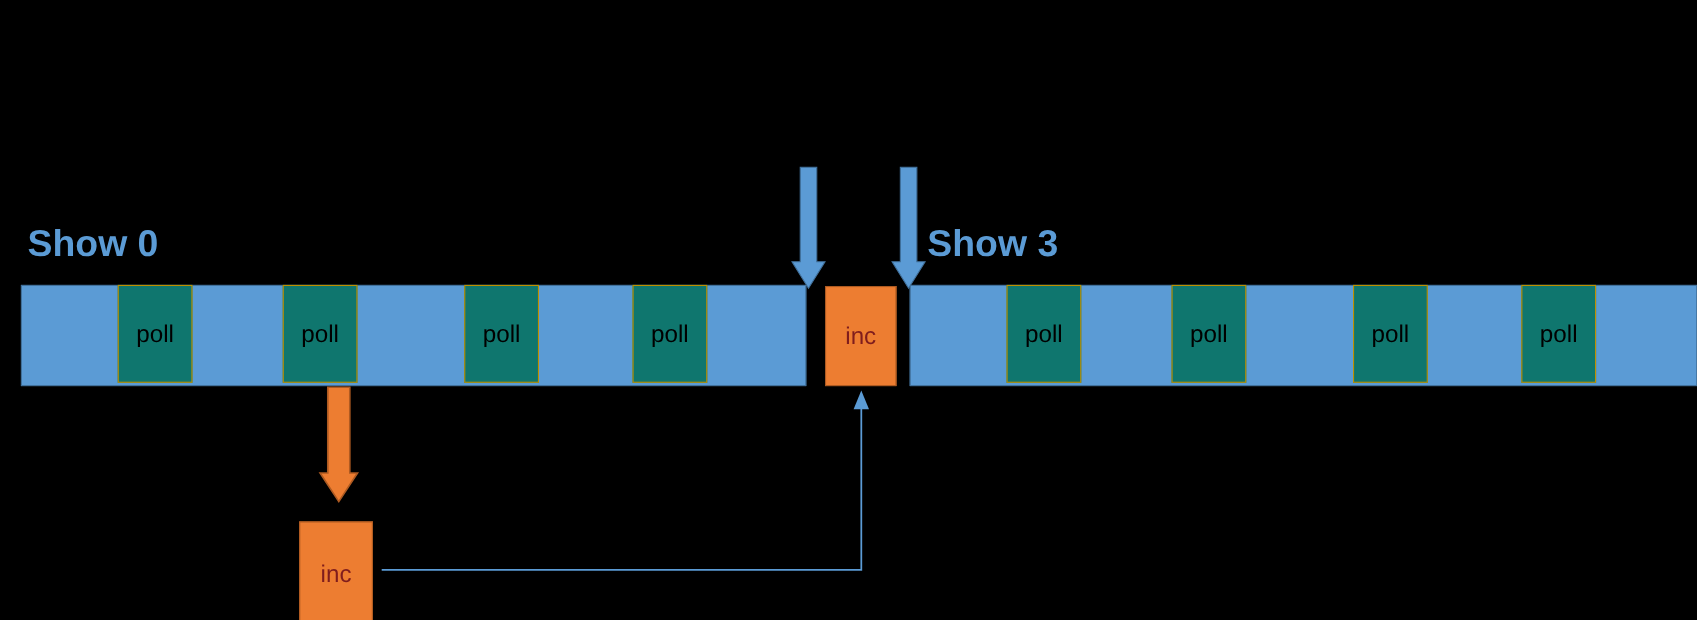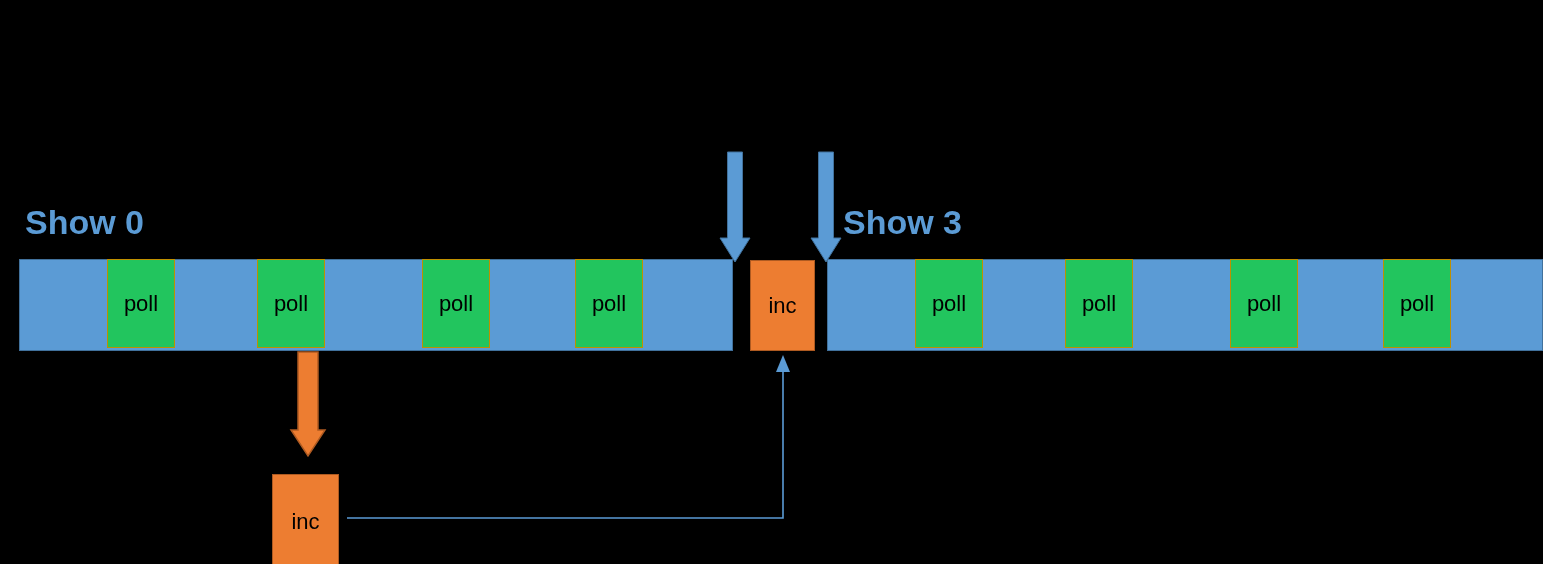--- a/index.html
+++ b/index.html
@@ -26,28 +26,28 @@
   .slot {
     position: absolute;
     box-sizing: border-box;
     display: flex;
     align-items: center;
     justify-content: center;
     font-size: 22px;
     line-height: 1;
   }
   .slot.poll {
-    background: #22c55e;
+    background: #0f766e;
     border: 1px solid #BF9000;
     color: #000000;
   }
   .slot.inc {
     background: #ED7D31;
     border: 1px solid #AE5A21;
-    color: #000000;
+    color: #7f1d1d;
   }
   .show-label {
     position: absolute;
     color: #5B9BD5;
     font-size: 34px;
     font-weight: bold;
     line-height: 1;
     white-space: nowrap;
   }
   .arrow-svg {

